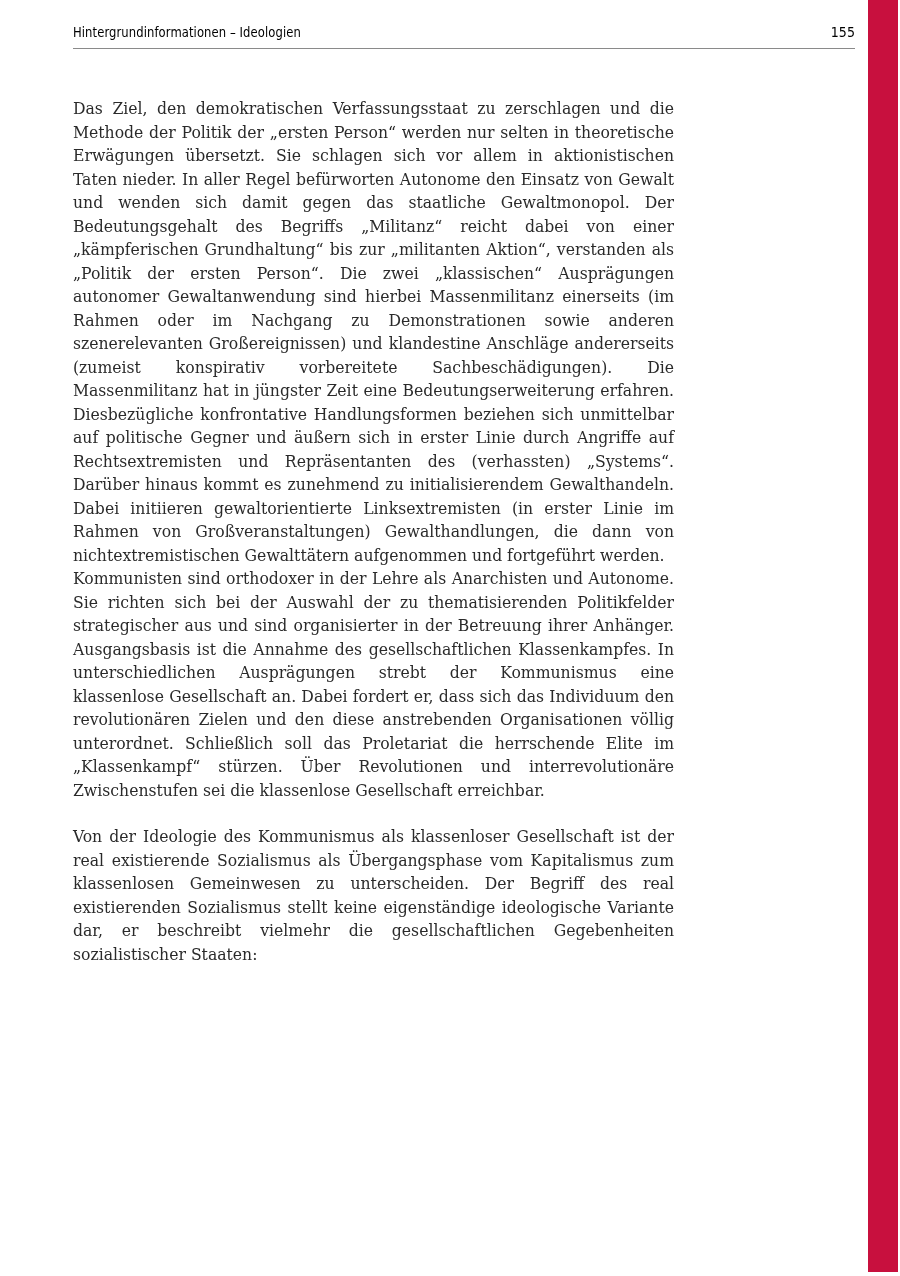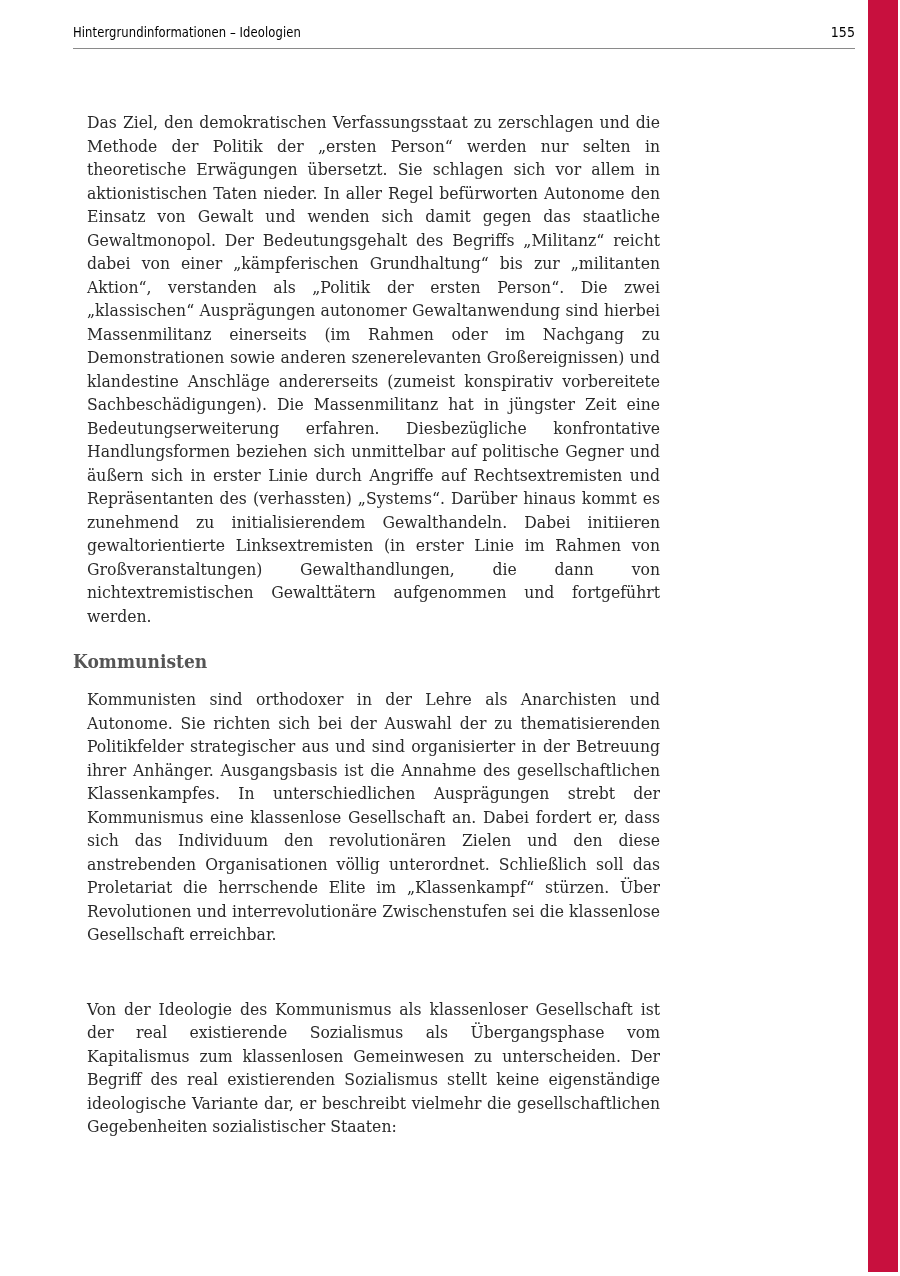--- a/index.html
+++ b/index.html
@@ -19,21 +19,21 @@
       font-size: 14px; color: #000000; letter-spacing: 0.1px;
     }
     .running-head .title { position: absolute; left: 0; top: 0; transform: scaleX(0.92); transform-origin: left; }
     .running-head .pageno { position: absolute; right: 0; top: 0; margin-left: 12px; }
     .content {
       position: absolute; left: 73px; top: 97px; width: 601px;
       font-family: "DejaVu Serif Condensed", "DejaVu Serif", serif;
       font-size: 17.4px; line-height: 23.5px; color: #2a2a2a;
     }
     .content p {
-      margin: 14px; text-align: justify; hyphens: manual;
+      margin: 0; text-align: justify; hyphens: manual;
     }
     .p1 { margin-bottom: 0; }
     h2.section {
       font-family: "DejaVu Serif Condensed", "DejaVu Serif", serif;
       font-size: 19px; font-weight: bold; color: #555555;
       margin: 20px 0 12px 0; line-height: 26px;
     }
     .gap { height: 23px; }
   </style>
 </head>
@@ -41,17 +41,16 @@
 
 <div class="side-bar"></div>
 
 <div class="running-head">
   <span class="title">Hintergrundinformationen – Ideologien</span>
   <span class="pageno">155</span>
 </div>
 
 <div class="content">
   <p class="p1">Das Ziel, den demokratischen Verfassungsstaat zu zerschlagen und die Methode der Politik der „ersten Person“ werden nur selten in theoretische Erwägungen übersetzt. Sie schlagen sich vor allem in aktionistischen Taten nieder. In aller Regel befürworten Autonome den Einsatz von Gewalt und wenden sich damit gegen das staatliche Gewaltmonopol. Der Bedeutungsgehalt des Begriffs „Militanz“ reicht dabei von einer „kämpferischen Grundhaltung“ bis zur „militanten Aktion“, verstanden als „Politik der ersten Person“. Die zwei „klassischen“ Ausprägungen autonomer Gewaltanwendung sind hierbei Massenmilitanz einerseits (im Rahmen oder im Nachgang zu Demonstrationen sowie anderen szenerelevanten Großereignissen) und klandestine Anschläge andererseits (zumeist konspirativ vorbereitete Sachbeschädigungen). Die Massenmilitanz hat in jüngster Zeit eine Bedeutungserweiterung erfahren. Diesbezügliche konfrontative Handlungsformen beziehen sich unmittelbar auf politische Gegner und äußern sich in erster Linie durch Angriffe auf Rechtsextremisten und Repräsentanten des (verhassten) „Systems“. Darüber hinaus kommt es zunehmend zu initialisierendem Gewalthandeln. Dabei initiieren gewaltorientierte Linksextremisten (in erster Linie im Rahmen von Großveranstaltungen) Gewalthandlungen, die dann von nichtextremistischen Gewalttätern aufgenommen und fortgeführt werden.</p>
-  <h2 class="section">Kommunisten</h2>
   <p>Kommunisten sind orthodoxer in der Lehre als Anarchisten und Autonome. Sie richten sich bei der Auswahl der zu thematisierenden Politikfelder strategischer aus und sind organisierter in der Betreuung ihrer Anhänger. Ausgangsbasis ist die Annahme des gesellschaftlichen Klassenkampfes. In unterschiedlichen Ausprägungen strebt der Kommunismus eine klassenlose Gesellschaft an. Dabei fordert er, dass sich das Individuum den revolutionären Zielen und den diese anstrebenden Organisationen völlig unterordnet. Schließlich soll das Proletariat die herrschende Elite im „Klassenkampf“ stürzen. Über Revolutionen und interrevolutionäre Zwischenstufen sei die klassenlose Gesellschaft erreichbar.</p>
   <div class="gap"></div>
   <p>Von der Ideologie des Kommunismus als klassenloser Gesellschaft ist der real existierende Sozialismus als Übergangsphase vom Kapitalismus zum klassenlosen Gemeinwesen zu unterscheiden. Der Begriff des real existierenden Sozialismus stellt keine eigenständige ideologische Variante dar, er beschreibt vielmehr die gesellschaftlichen Gegebenheiten sozialistischer Staaten:</p>
 </div>
 
 </body></html>

